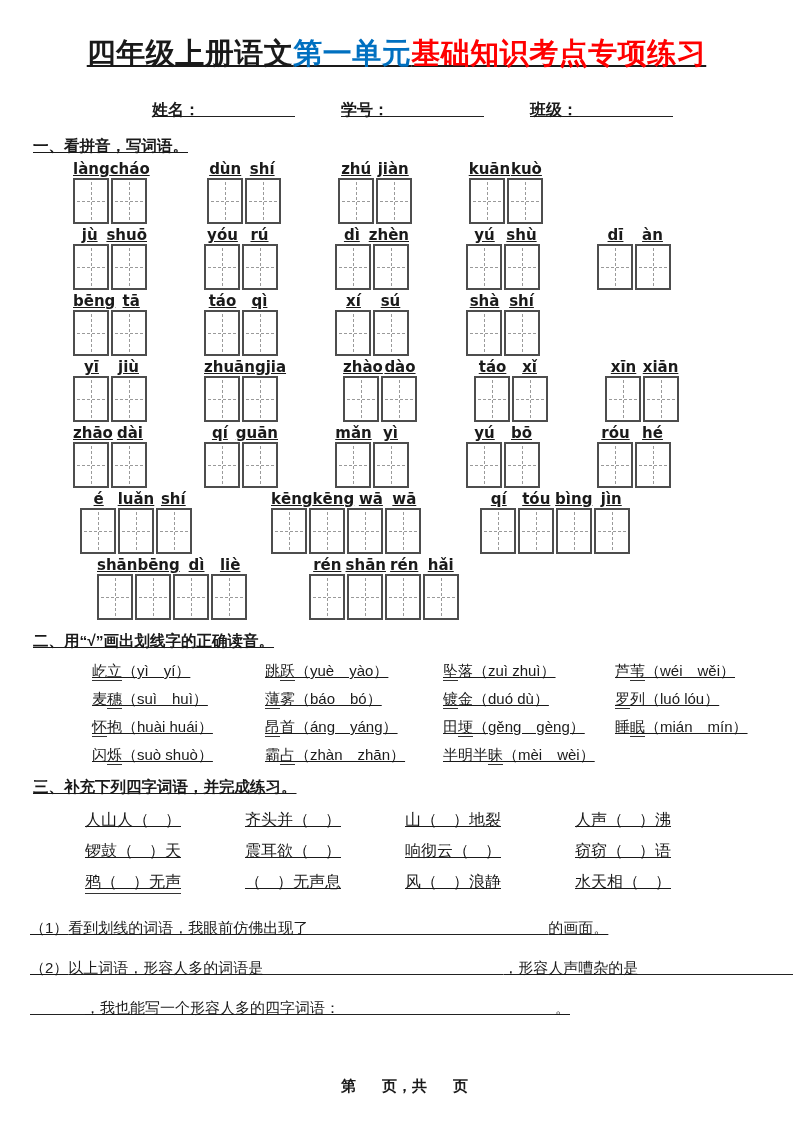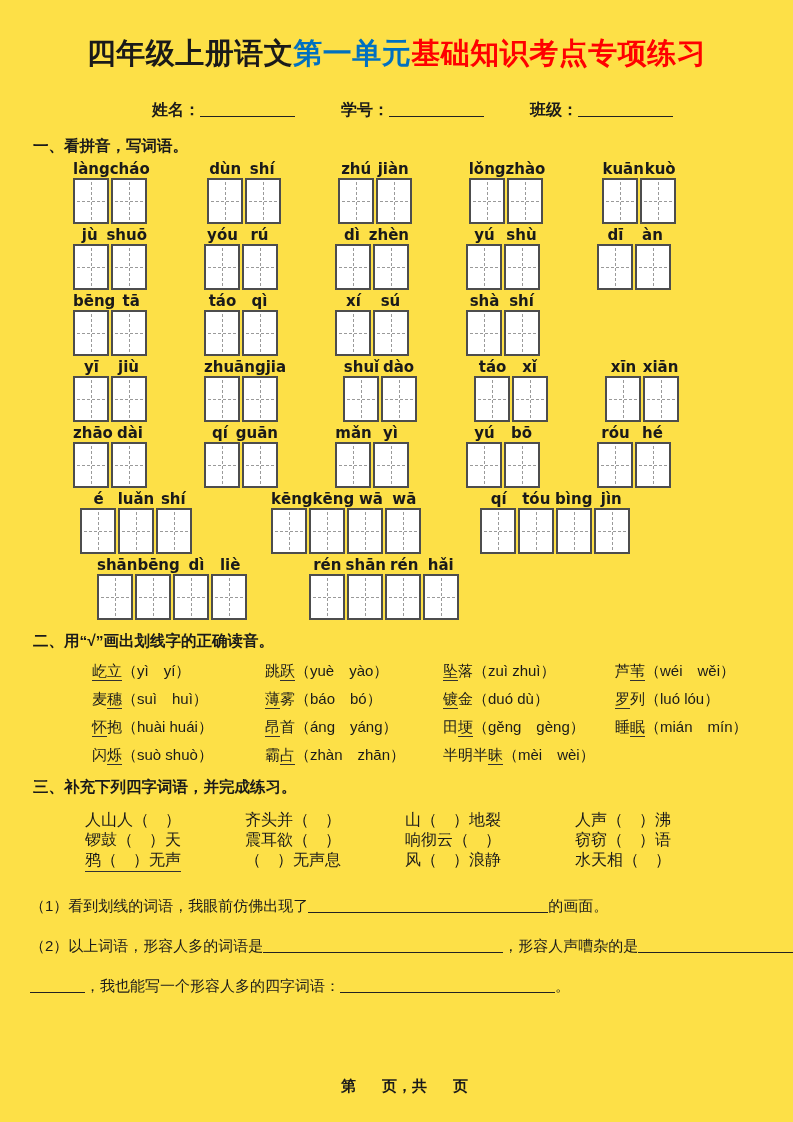--- a/index.html
+++ b/index.html
@@ -1,20 +1,21 @@
 <!DOCTYPE html>
 <html><head>
 <meta charset="utf-8">
 <style>
   * { margin:0; padding:0; box-sizing:border-box; }
   html,body { background:#e8e8e8; }
   .page {
-    width:793px; height:1122px; margin:0 auto; background:#fde047;
+    width:793px; height:1122px; margin:0 auto; background:#ffffff;
     position:relative; overflow:hidden; color:#1a1a1a;
     font-family:"Liberation Sans","DejaVu Sans",sans-serif;
+    text-decoration:underline;
   }
   
   .title { margin-top:34px; text-align:center; font-size:29px; font-weight:bold; letter-spacing:0.5px; white-space:nowrap; }
   .c-blue { color:#0070C0; }
   .c-red  { color:#FF0000; }
   
   .name-row { margin:26px 0 0 152px; display:flex; font-size:16px; font-weight:bold; align-items:flex-end; }
   .name-field { margin-right:46px; white-space:nowrap; }
   .blank { display:inline-block; border-bottom:1.6px solid #222; height:15px; vertical-align:-2px; }
   .nblank { width:95px; }
@@ -44,21 +45,21 @@
   
   #sec2-items {
     display:grid; grid-template-columns:173px 178px 172px auto;
     margin:9px 0 0 60px; row-gap:9px; font-size:15px; line-height:19px;
   }
   .s2-item { white-space:nowrap;padding-left:32px; }
   .ul { border-bottom:1.5px solid #333; padding-bottom:1px; }
   
   #sec3-items {
     display:grid; grid-template-columns:160px 160px 170px auto;
-    margin:12px 0 0 85px; font-size:16px; line-height:20px;
+    margin:12px 0 0 85px; row-gap:11px; font-size:16px; line-height:20px;
   }
   .s3-item { white-space:nowrap; justify-self:start; }
   
   #questions { margin:14px 4px 0 30px; font-size:15px; }
   .q-line { line-height:40px; white-space:nowrap; }
   .qb1 { width:240px; } .qb2 { width:240px; } .qb3 { width:155px; }
   .qb4 { width:55px; }  .qb5 { width:215px; }
   
   .footer { position:absolute; bottom:26px; left:8px; width:100%; text-align:center; font-size:15px; font-weight:bold; }
   .fgap { display:inline-block; width:26px; }
@@ -106,30 +107,20 @@
             <span class="syl">zhú</span>
             <span class="syl">jiàn</span>
           </div>
           <div class="py-boxes">
             <div class="wbox"></div>
             <div class="wbox"></div>
           </div>
         </div>
         <div class="py-group">
           <div class="py-syl">
-            <span class="syl">lǒng</span>
-            <span class="syl">zhào</span>
-          </div>
-          <div class="py-boxes">
-            <div class="wbox"></div>
-            <div class="wbox"></div>
-          </div>
-        </div>
-        <div class="py-group">
-          <div class="py-syl">
             <span class="syl">kuān</span>
             <span class="syl">kuò</span>
           </div>
           <div class="py-boxes">
             <div class="wbox"></div>
             <div class="wbox"></div>
           </div>
         </div>
       </div>
       <div class="py-row row-r5">
@@ -242,21 +233,21 @@
             <span class="syl">zhuāng</span>
             <span class="syl">jia</span>
           </div>
           <div class="py-boxes">
             <div class="wbox"></div>
             <div class="wbox"></div>
           </div>
         </div>
         <div class="py-group">
           <div class="py-syl">
-            <span class="syl">shuǐ</span>
+            <span class="syl">zhào</span>
             <span class="syl">dào</span>
           </div>
           <div class="py-boxes">
             <div class="wbox"></div>
             <div class="wbox"></div>
           </div>
         </div>
         <div class="py-group">
           <div class="py-syl">
             <span class="syl">táo</span>

